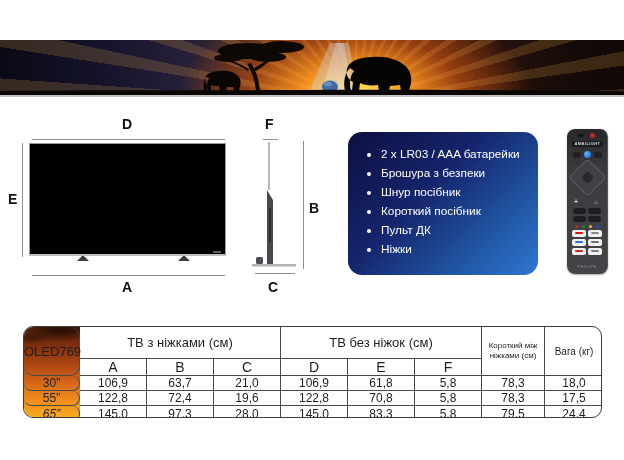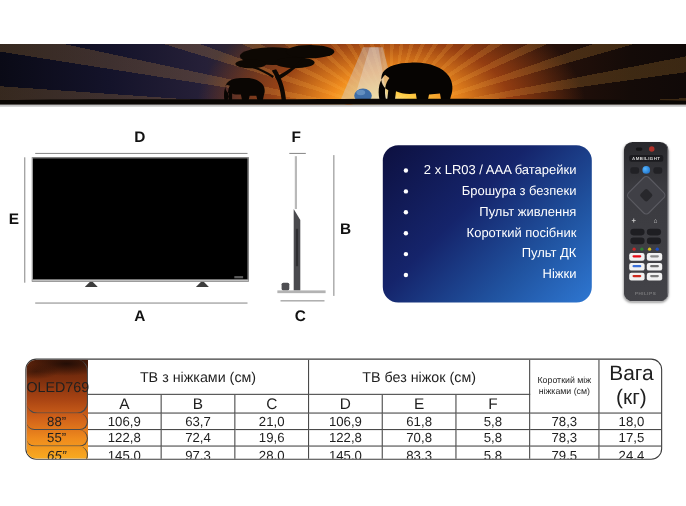--- a/index.html
+++ b/index.html
@@ -25,21 +25,21 @@
   .tv-front .logo-mark{position:absolute;right:4px;bottom:1px;width:8px;height:2px;background:#5c5c5c;}
   .tv-foot{position:absolute;top:256px;width:12px;height:5px;background:#3d3d3d;
     clip-path:polygon(42% 0,58% 0,100% 100%,0 100%);}
   .tv-side-svg{position:absolute;left:252px;top:138px;}
 
   
   .pack-box{position:absolute;left:348px;top:132px;width:190px;height:143px;border-radius:14px;
     background:linear-gradient(135deg,#0d1040 0%,#15246b 40%,#2053a0 72%,#2e77d2 100%);
     color:#fff;padding:13px 14px 10px 20px;}
   .pack-box h3{margin:0 0 8px 0;font-size:14.5px;font-weight:bold;letter-spacing:.2px;}
-  .pack-box ul{margin:0;padding-left:13px;list-style-type:disc;text-align:right;}
+  .pack-box ul{margin:0;padding-left:13px;list-style-type:disc;}
   .pack-box li{font-size:11.8px;line-height:19px;white-space:nowrap;}
 
   
   .remote{position:absolute;left:567px;top:129px;width:41px;height:145px;border-radius:8px;
     background:linear-gradient(180deg,#28282c,#3a3a3f 28%,#434348 100%);
     border-right:1px solid #55555a;box-shadow:0 1px 2px rgba(0,0,0,.35);}
   .remote *{position:absolute;}
   .rc-mic{left:11px;top:5px;width:6px;height:3px;border-radius:2px;background:#141416;}
   .rc-power{left:23px;top:4px;width:5px;height:5px;border-radius:50%;background:#b03028;}
   .rc-ambar{left:5px;top:12px;width:31px;height:6px;border-radius:2px;background:#1b1b1f;
@@ -73,21 +73,21 @@
     border-right:1px solid #4a4a4a;border-bottom:1px solid #4a4a4a;font-weight:normal;color:#1f1f1f;}
   table.spec .last-col{border-right:none;}
   table.spec tr.last td{border-bottom:none;}
   td.model-cell,td.size-cell{background:transparent;border-right:1px solid #3c3c3c;
     border-bottom:1px solid rgba(255,255,255,.7);color:#fff;font-weight:bold;border-radius:10px;}
   td.model-cell{font-size:13px;}
   td.size-cell{font-size:12px;}
   tr.last td.size-cell{border-bottom:none;font-style:italic;}
   th.grp{font-weight:bold;font-size:13px;margin-left:43px;}
   th.dist{font-weight:bold;font-size:8px;line-height:1.2;}
-  th.weight{font-weight:bold;font-size:19px;}
+  th.weight{font-weight:bold;font-size:10px;}
   th.sub{font-size:14px;}
 </style>
 </head>
 <body>
 
 <div class="page">
 
   <div class="banner">
     <svg width="624" height="57" viewBox="0 0 624 57">
 
@@ -143,21 +143,21 @@
   </svg>
   <div class="dim-line-v" style="left:303px;top:141px;height:128px;"></div>
   <div class="dim-label" style="left:309px;top:200px;">B</div>
   <div class="dim-line-h" style="left:255px;top:273px;width:40px;"></div>
   <div class="dim-label" style="left:268px;top:279px;">C</div>
 
   <div class="pack-box">
     <ul>
       <li>2 x LR03 / AAA батарейки</li>
       <li>Брошура з безпеки</li>
-      <li>Пульт живлення</li>
+      <li>Шнур посібник</li>
       <li>Короткий посібник</li>
       <li>Пульт ДК</li>
       <li>Ніжки</li>
     </ul>
   </div>
 
   <div class="remote">
     <div class="rc-mic"></div>
     <div class="rc-power"></div>
     <div class="rc-ambar">AMBILIGHT</div>
@@ -222,21 +222,21 @@
       </tr>
       <tr style="height:15px">
         <th class="sub">A</th>
         <th class="sub">B</th>
         <th class="sub">C</th>
         <th class="sub">D</th>
         <th class="sub">E</th>
         <th class="sub">F</th>
       </tr>
       <tr style="height:15px">
-        <td class="size-cell">88”</td>
+        <td class="size-cell">30”</td>
         <td>106,9</td>
         <td>63,7</td>
         <td>21,0</td>
         <td>106,9</td>
         <td>61,8</td>
         <td>5,8</td>
         <td>78,3</td>
         <td class="last-col">18,0</td>
       </tr>
       <tr style="height:15px">

